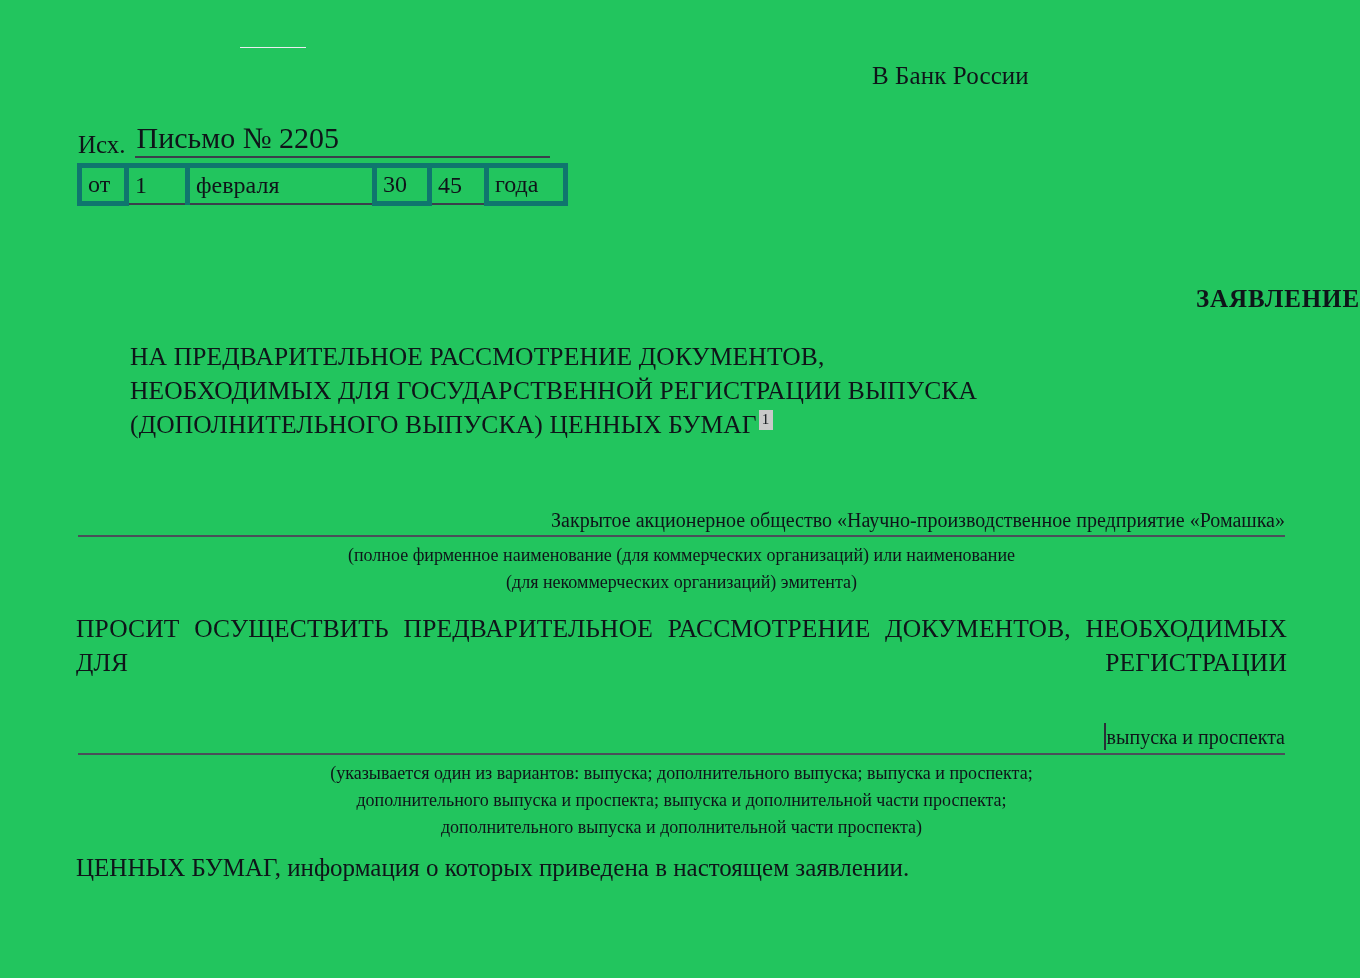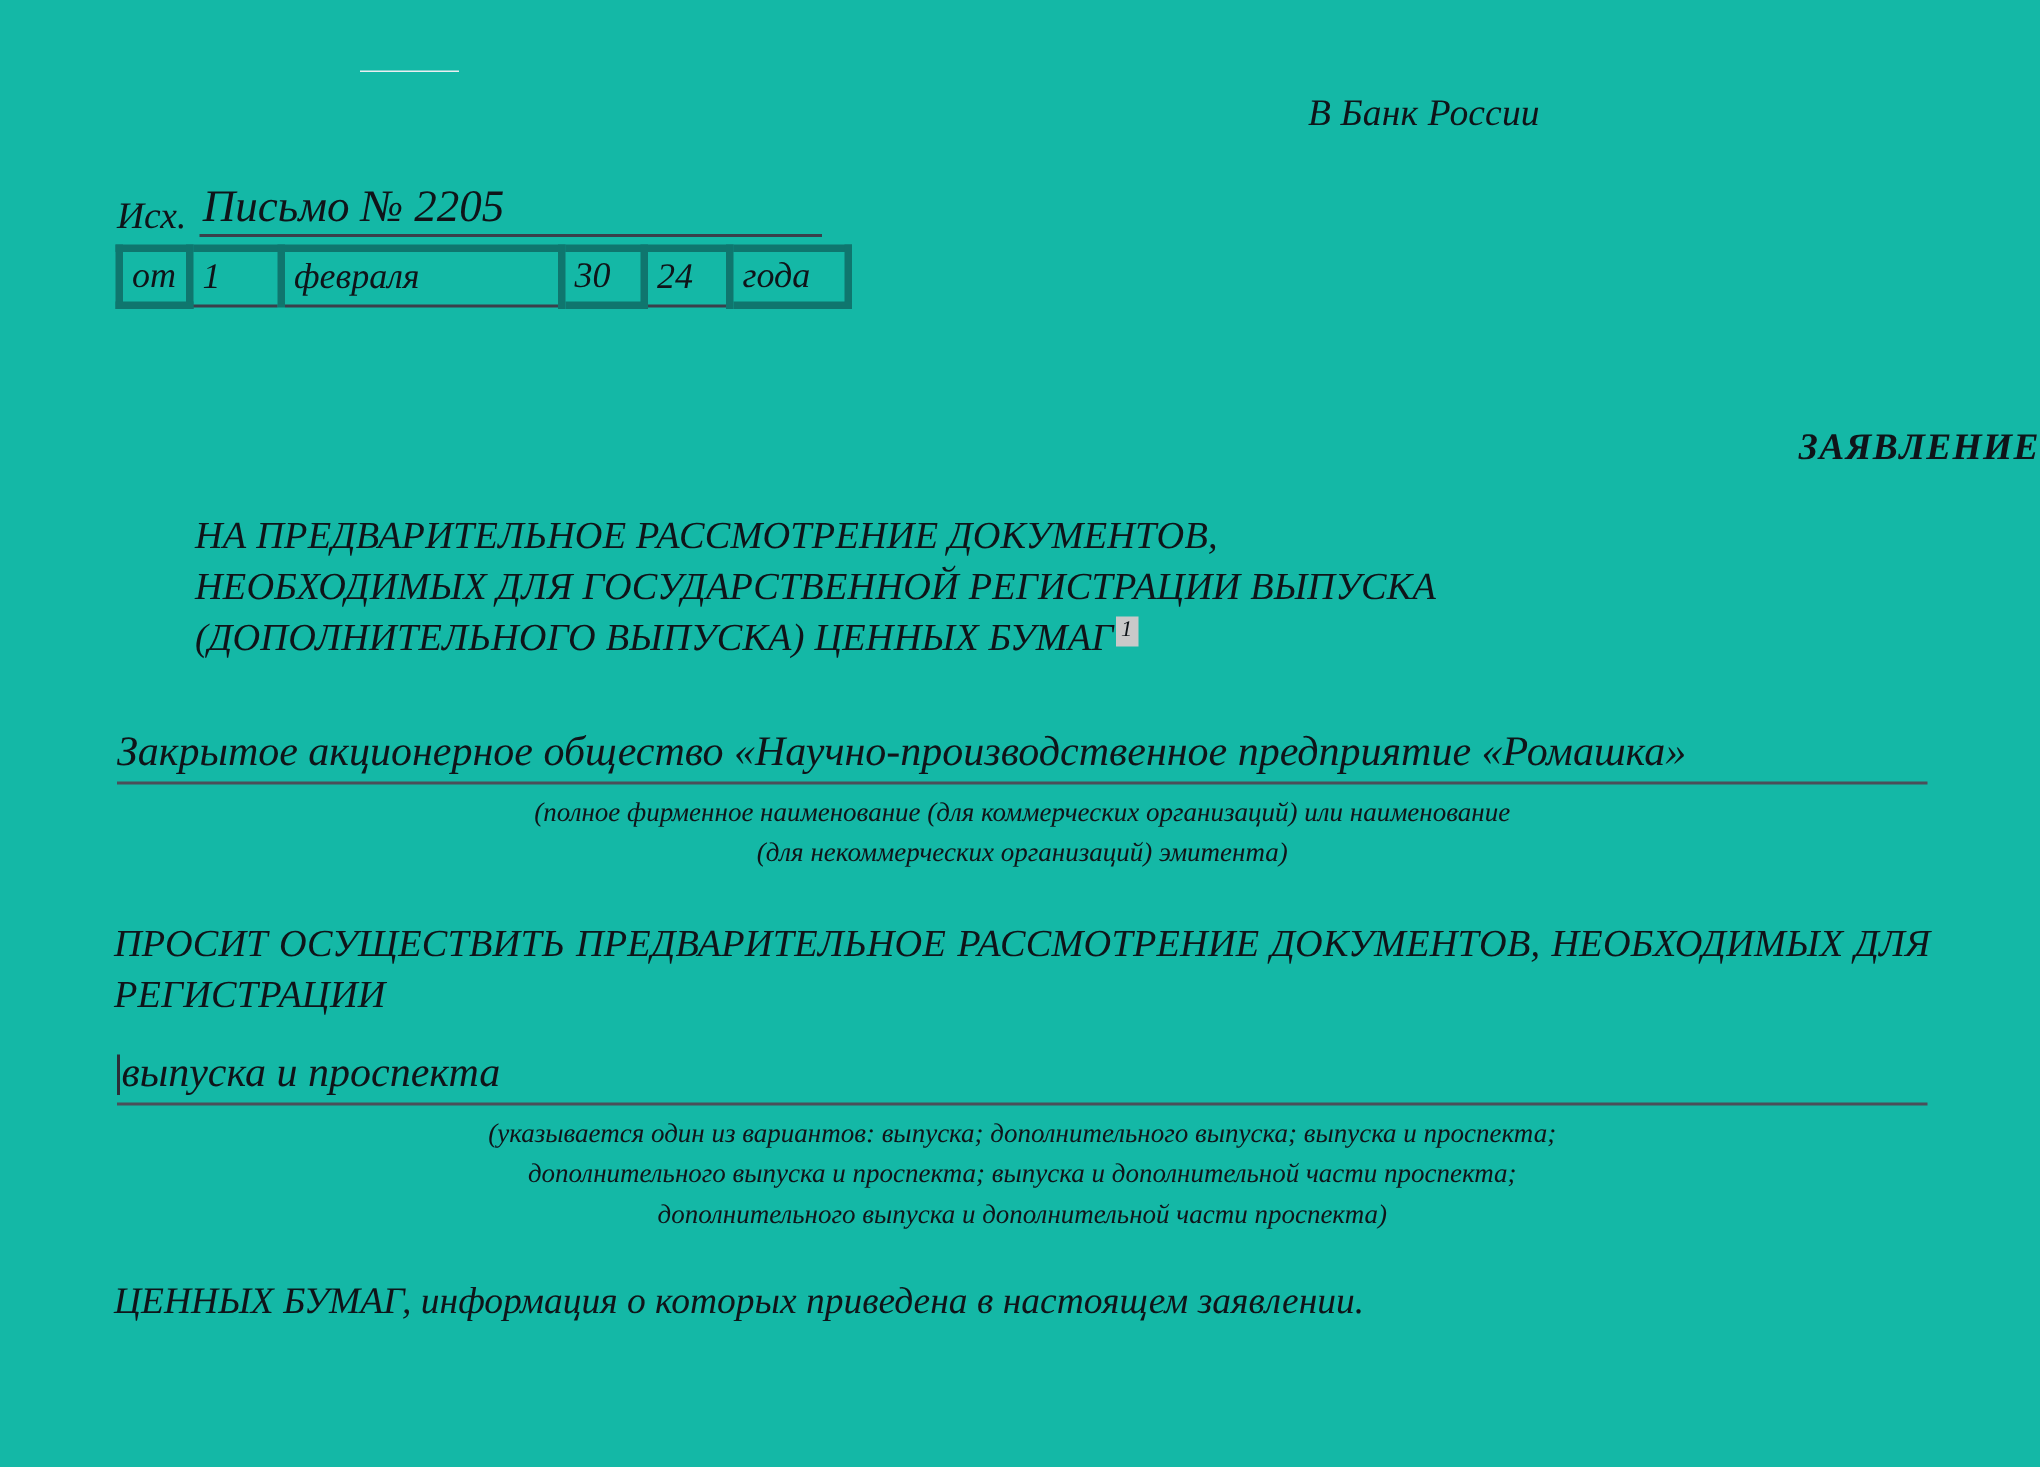--- a/index.html
+++ b/index.html
@@ -14,22 +14,21 @@
     position: relative;
     overflow: hidden;
     font-family: "Liberation Serif", "DejaVu Serif", serif;
     color: #0f1419;
     -webkit-font-smoothing: antialiased;
   }
 
   .page {
     position: absolute;
     inset: 0;
-    background: #14b8a6;
-    font-style: italic;
+    background: #22c55e;
   }
 
   
   .artifact-line {
     position: absolute;
     left: 240px;
     top: 47px;
     width: 66px;
     height: 1px;
     background: #eceef2;
@@ -124,27 +123,28 @@
     margin-left: 2px;
   }
 
   
   .field {
     position: absolute;
     left: 78px;
     width: 1207px;
   }
   .field-value {
-    text-align: left;
-    font-size: 28px;
+    text-align: right;
+    font-size: 20px;
     line-height: 1.15;
     padding-bottom: 3px;
     border-bottom: 2px solid #4a4f59;
     position: relative;
     white-space: nowrap;
+    margin-top: 23px;
   }
   .field-caption {
     text-align: center;
     font-size: 18px;
     line-height: 1.5;
     padding-top: 5px;
   }
 
   #field-org   { top: 486px; }
   #field-issue { top: 700px; }
@@ -198,21 +198,21 @@
     </div>
   </div>
 
   <table class="date-table">
     <tbody>
       <tr>
         <td class="dc-ot">от</td>
         <td class="dc-day filled">1</td>
         <td class="dc-month filled">февраля</td>
         <td class="dc-cent">30</td>
-        <td class="dc-yy filled">24</td>
+        <td class="dc-yy filled">45</td>
         <td class="dc-goda">года</td>
       </tr>
     </tbody>
   </table>
 
   <div class="doc-title">ЗАЯВЛЕНИЕ</div>
 
   <div class="doc-subtitle">
     <div>НА ПРЕДВАРИТЕЛЬНОЕ РАССМОТРЕНИЕ ДОКУМЕНТОВ,</div>
     <div>НЕОБХОДИМЫХ ДЛЯ ГОСУДАРСТВЕННОЙ РЕГИСТРАЦИИ ВЫПУСКА</div>

